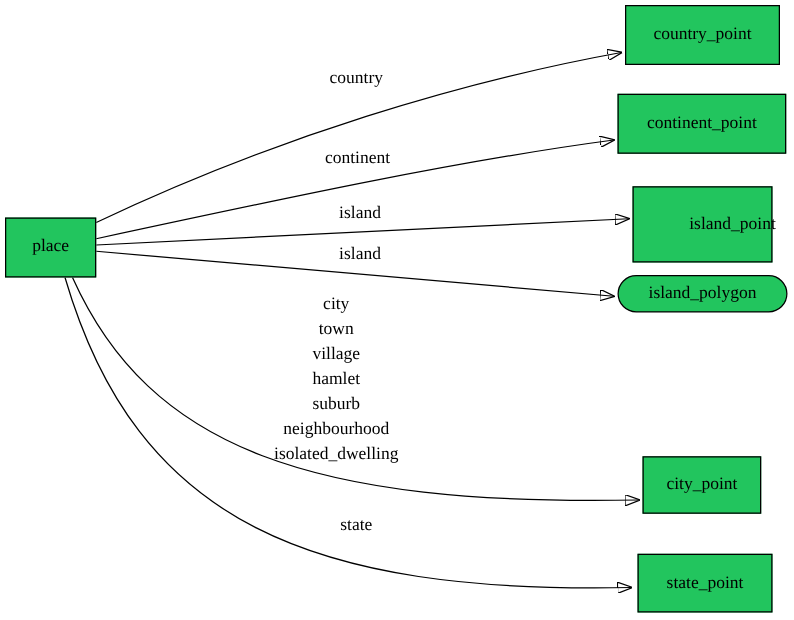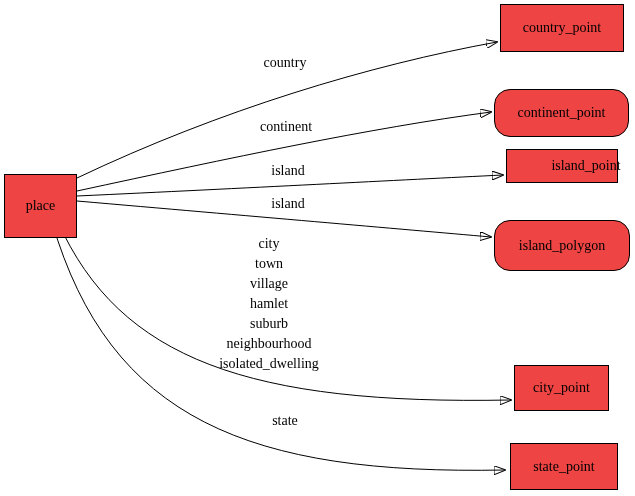--- a/index.html
+++ b/index.html
@@ -25,41 +25,41 @@
   }
   .edges-layer path {
     fill: none;
     stroke: #000000;
     stroke-width: 1;
   }
   .node {
     position: absolute;
     box-sizing: border-box;
     border: 1px solid #000000;
-    background: #ef4444;
+    background: #22c55e;
     display: flex;
     align-items: center;
     justify-content: center;
     font-size: 14px;
     white-space: nowrap;
   }
   .edge-label {
     position: absolute;
     transform: translate(-50%, -50%);
     font-size: 14px;
     line-height: 20px;
     text-align: center;
     white-space: pre-line;
   }
   
-  .n-place          { left: 4px;   top: 174px; width: 73px;  height: 64px; }
+  .n-place          { left: 4px;   top: 174px; width: 73px;  height: 48px; }
   .n-country-point  { left: 500px; top: 4px;   width: 124px; height: 48px; }
-  .n-continent-point{ left: 494px; top: 89px;  width: 135px; height: 48px; border-radius: 16px; }
-  .n-island-point   { left: 506px; top: 149px; width: 112px; height: 34px; padding-left: 48px; }
-  .n-island-polygon { left: 494px; top: 220px; width: 136px; height: 51px; border-radius: 16px; }
+  .n-continent-point{ left: 494px; top: 75px;  width: 135px; height: 48px; }
+  .n-island-point   { left: 506px; top: 149px; width: 112px; height: 61px; padding-left: 48px; }
+  .n-island-polygon { left: 494px; top: 220px; width: 136px; height: 30px; border-radius: 16px; }
   .n-city-point     { left: 514px; top: 365px; width: 95px;  height: 46px; }
   .n-state-point    { left: 510px; top: 443px; width: 108px;  height: 47px; }
   
   .l-country   { left: 285px; top: 63px;  }
   .l-continent { left: 286px; top: 127px; }
   .l-island-1  { left: 288px; top: 171px; }
   .l-island-2  { left: 288px; top: 204px; }
   .l-city      { left: 269px; top: 304px; }
   .l-state     { left: 285px; top: 421px; }
 </style>

